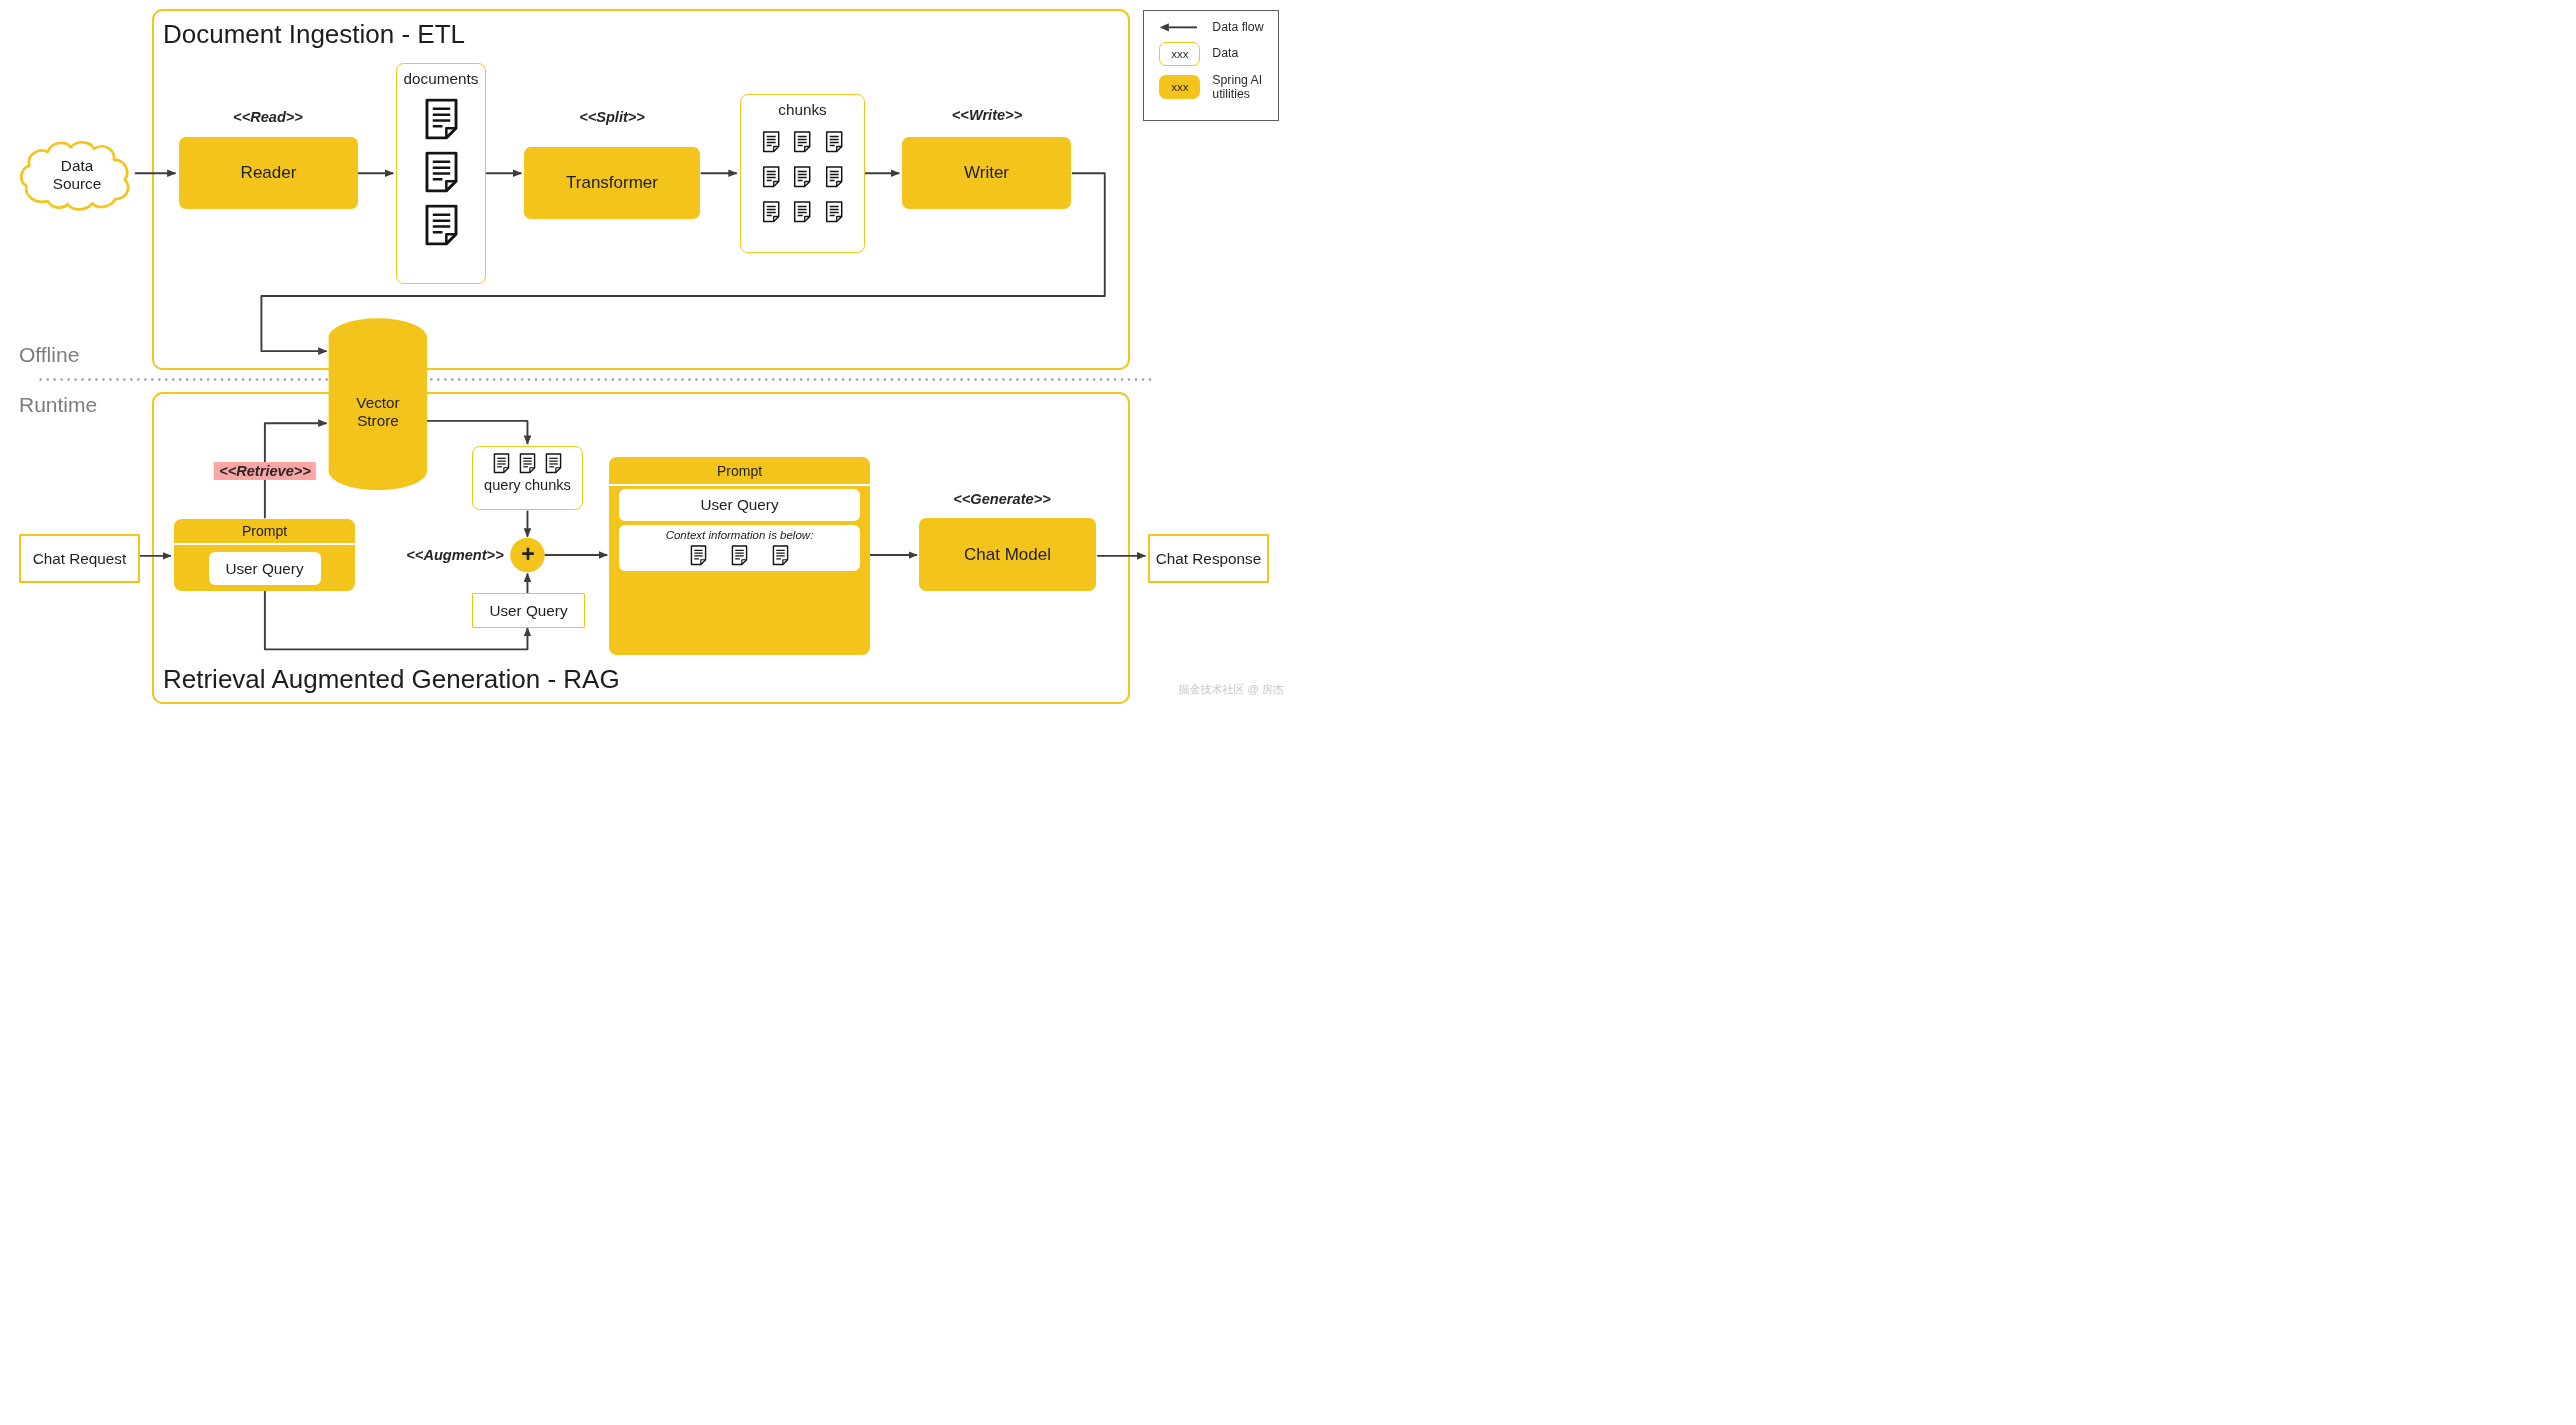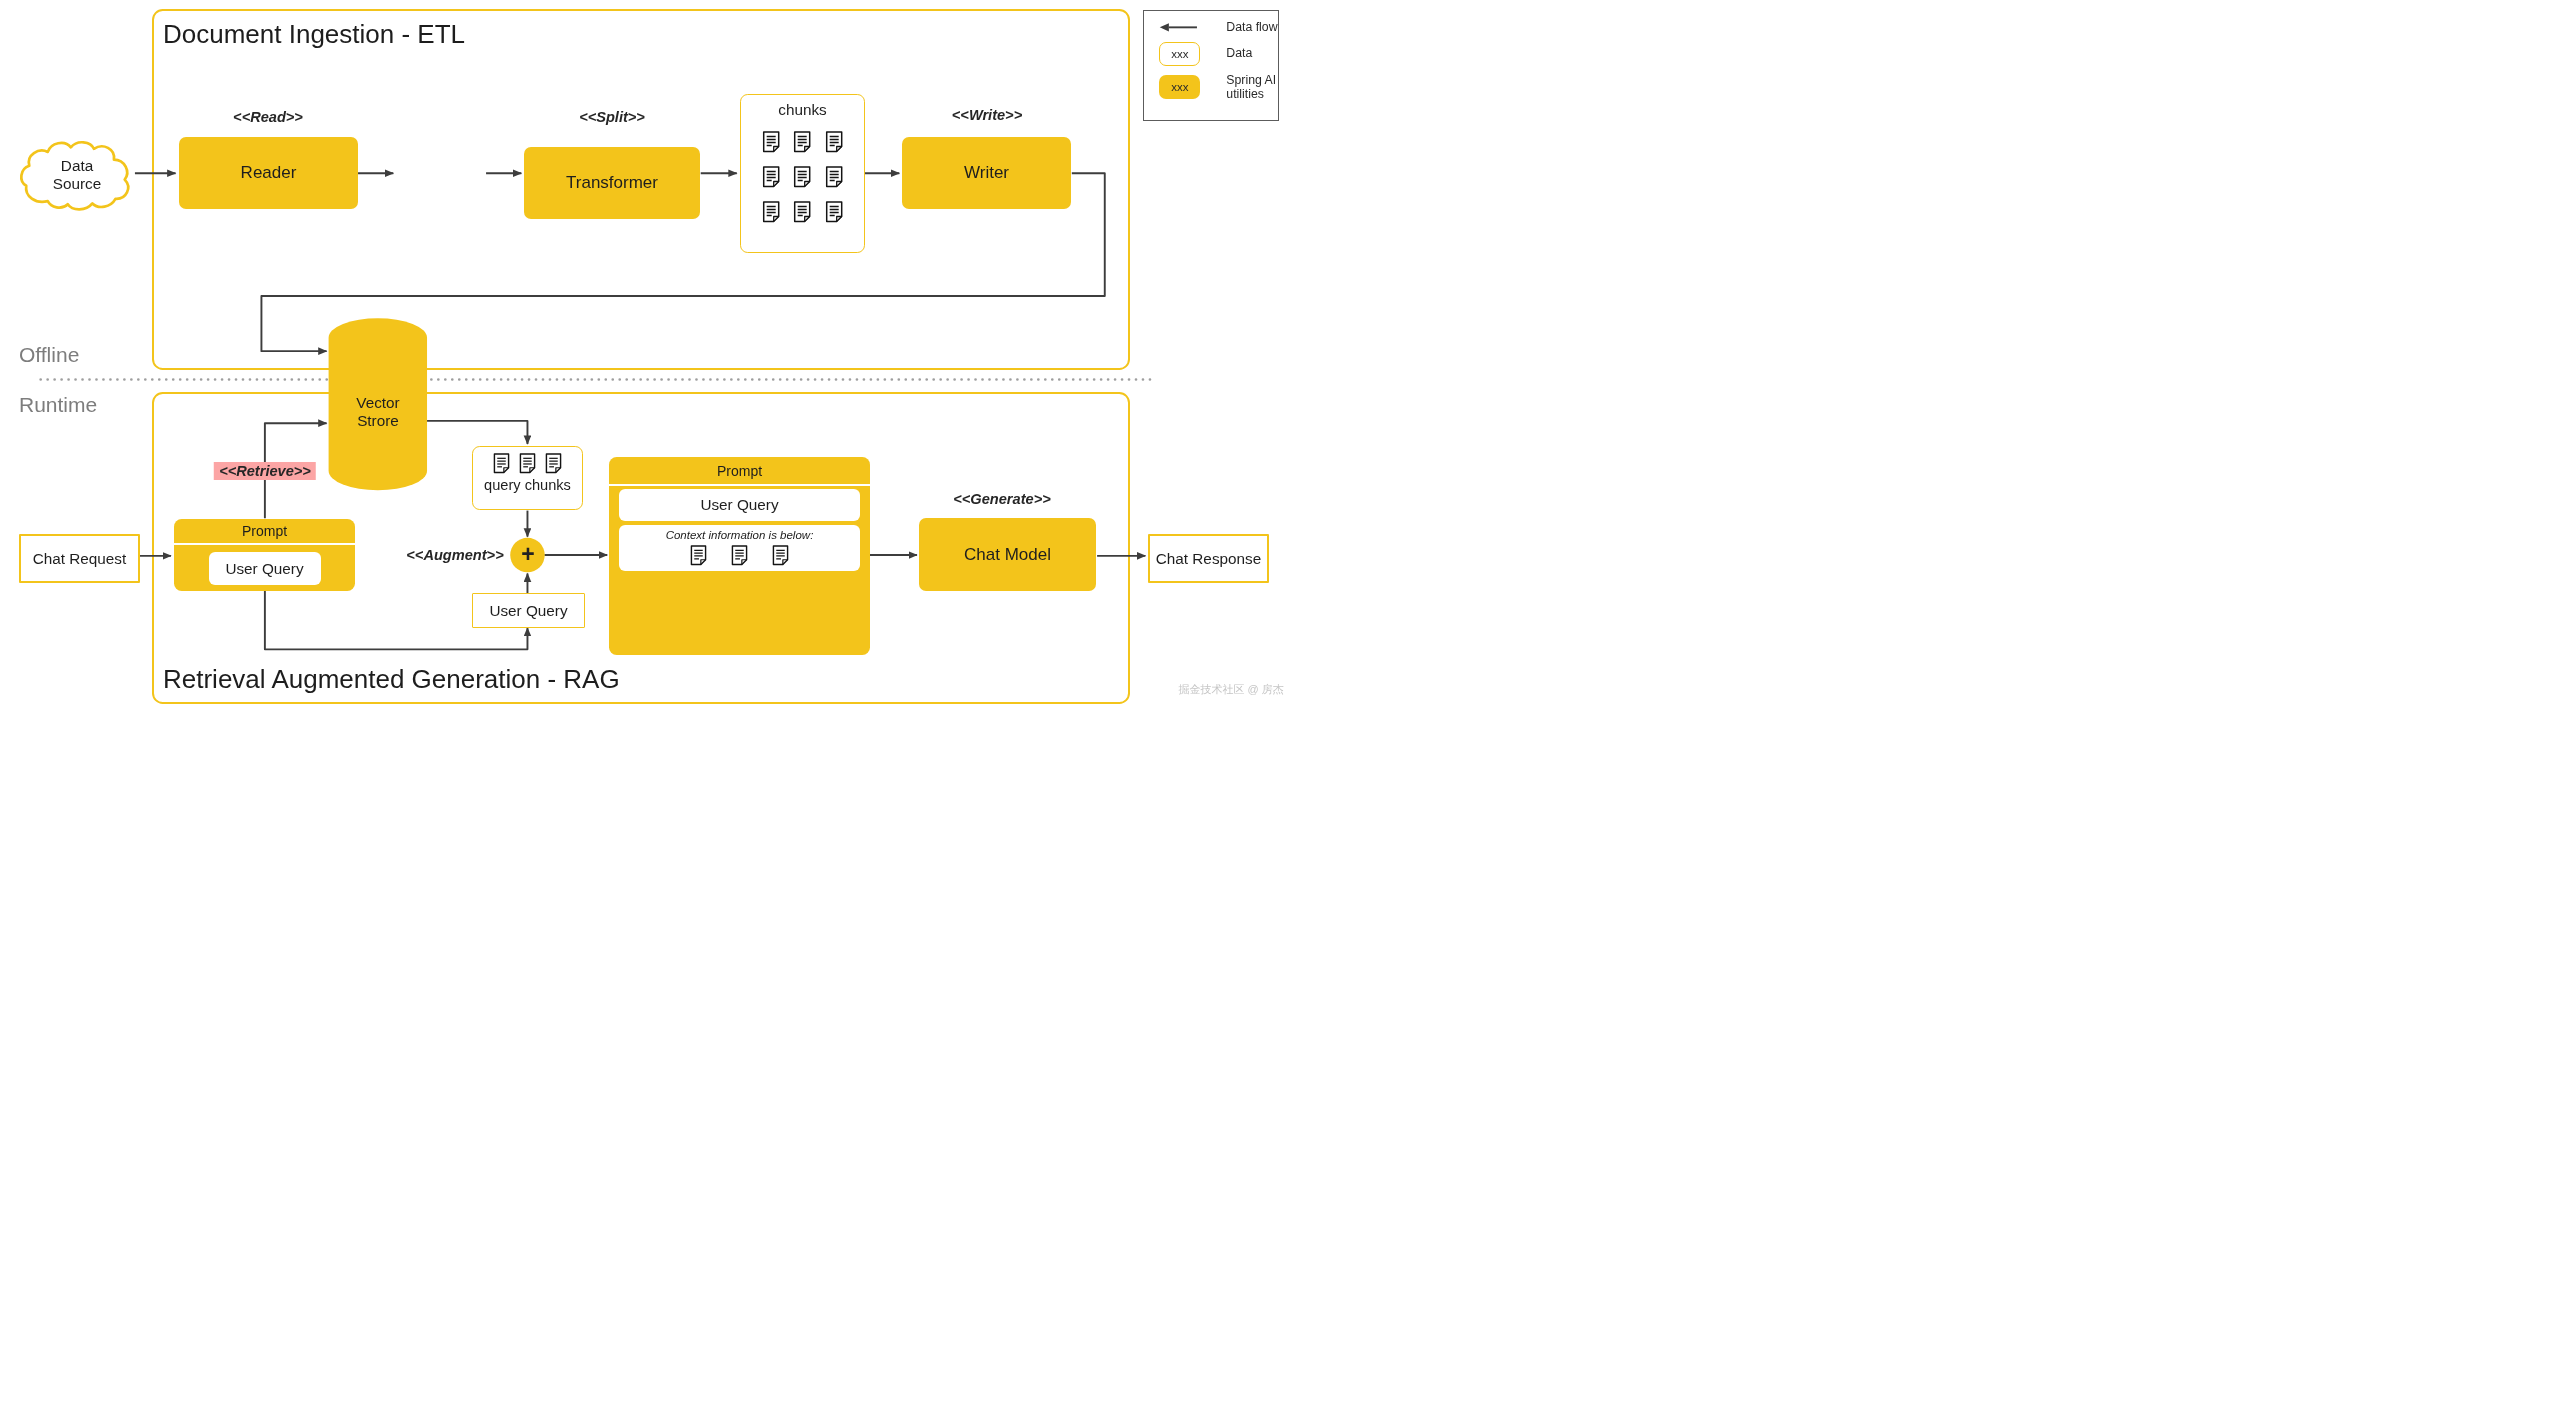--- a/index.html
+++ b/index.html
@@ -17,21 +17,21 @@
   .panel-white{position:absolute;background:#fff;border:1.9px solid #F3C41B;border-radius:7.7px;display:flex;flex-direction:column;align-items:center;}
   .panel-label{font-size:15.3px;color:#1e1e1e;}
   .prompt-sm{position:absolute;background:#F3C41B;border-radius:7.7px;overflow:hidden;}
   .p-head{height:24px;border-bottom:2.3px solid #ffffff;display:flex;align-items:center;justify-content:center;font-size:14px;color:#1e1e1e;text-align:right;}
   .uq-white{background:#fff;border-radius:6.1px;display:flex;align-items:center;justify-content:center;font-size:15.3px;color:#1e1e1e;}
   .doc-lg{width:35px;height:43px;flex:0 0 auto;}
   .doc-sm{width:18.4px;height:22px;flex:0 0 auto;}
   .doc-md{width:17px;height:21px;flex:0 0 auto;}
   .chunk-grid{display:grid;grid-template-columns:repeat(3,18.4px);grid-column-gap:13px;grid-row-gap:13px;margin-top:12.3px;}
   .legend{position:absolute;left:1143px;top:10px;width:136px;height:111px;border:1.5px solid #5c5c5c;background:#fff;box-sizing:border-box;padding:9.2px 0 0 15.3px;}
-  .legend-row{display:flex;align-items:center;gap:26px;margin-bottom:7px;}
+  .legend-row{display:flex;align-items:center;gap:12px;margin-bottom:7px;}
   .legend-label{font-size:12.3px;color:#2a2a2a;line-height:14.6px;}
   .legend-chip{width:41px;height:24px;border-radius:7px;display:flex;align-items:center;justify-content:center;font-size:11.5px;color:#2a2a2a;flex:0 0 auto;box-sizing:border-box;}
   .chip-data{background:#fff;border:1.5px solid #F3C41B;}
   .chip-util{background:#F3C41B;}
   .vector-text{position:absolute;left:328px;top:394px;width:100px;text-align:center;font-size:15.3px;line-height:18.4px;color:#1e1e1e;}
   .plus-label{position:absolute;left:511px;top:537px;width:34px;height:34px;display:flex;align-items:center;justify-content:center;font-size:23px;font-weight:bold;color:#222;}
   .ctx-head{font-style:italic;font-size:11.5px;color:#222;text-align:center;margin-top:3.1px;}
   .ctx-icons{display:flex;gap:24px;margin-top:3.8px;justify-content:center;}
   .ctx-text{font-style:italic;font-size:11px;line-height:15px;color:#222;margin-top:6.1px;width:235px;}
   .watermark{position:absolute;right:12.3px;top:682px;font-size:11px;color:#c6c6c6;text-shadow:0.8px 0.8px 0 #ffffff;white-space:nowrap;}
@@ -102,20 +102,32 @@
     <span>Data</span>
     <span>Source</span>
   </div>
 
   <div class="stereotype" style="left:268px;top:109px;">&lt;&lt;Read&gt;&gt;</div>
   <div class="stereotype" style="left:612px;top:109px;">&lt;&lt;Split&gt;&gt;</div>
   <div class="stereotype" style="left:987px;top:107px;">&lt;&lt;Write&gt;&gt;</div>
 
   <div class="box-yellow" style="left:179px;top:137px;width:179px;height:72px;">Reader</div>
 
+  <div class="panel-white" style="left:396px;top:63px;width:90px;height:221px;box-sizing:border-box;padding-top:6.1px;gap:10px;">
+    <span class="panel-label">documents</span>
+    <svg class="doc-lg" viewBox="0 0 46 56" width="35" height="43">
+        <use href="#doc"></use>
+      </svg>
+    <svg class="doc-lg" viewBox="0 0 46 56" width="35" height="43">
+        <use href="#doc"></use>
+      </svg>
+    <svg class="doc-lg" viewBox="0 0 46 56" width="35" height="43">
+        <use href="#doc"></use>
+      </svg>
+  </div>
 
   <div class="box-yellow" style="left:524px;top:147px;width:176px;height:72px;">Transformer</div>
 
   <div class="panel-white" style="left:740px;top:94px;width:125px;height:159px;box-sizing:border-box;padding-top:6.1px;">
     <span class="panel-label">chunks</span>
     <div class="chunk-grid">
       <svg class="doc-sm" viewBox="0 0 24 29" width="18.4" height="22">
           <use href="#doc"></use>
         </svg>
       <svg class="doc-sm" viewBox="0 0 24 29" width="18.4" height="22">

